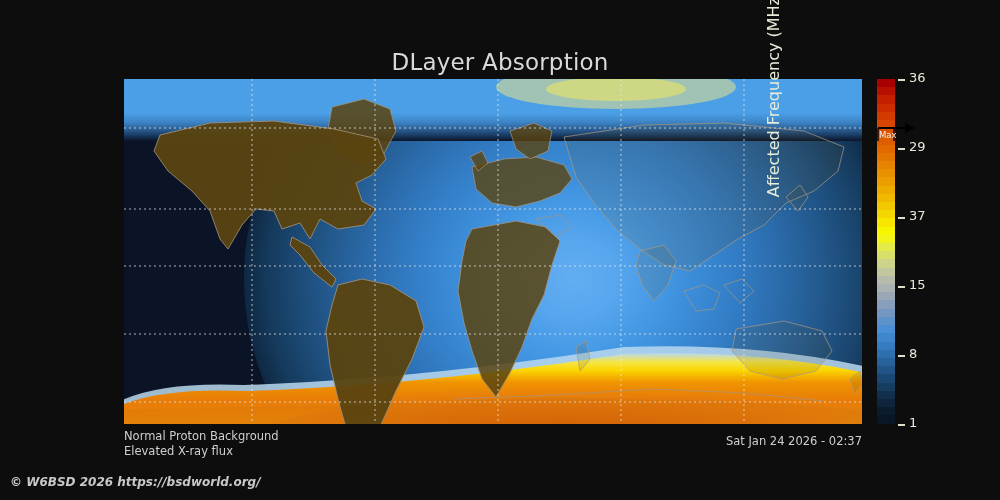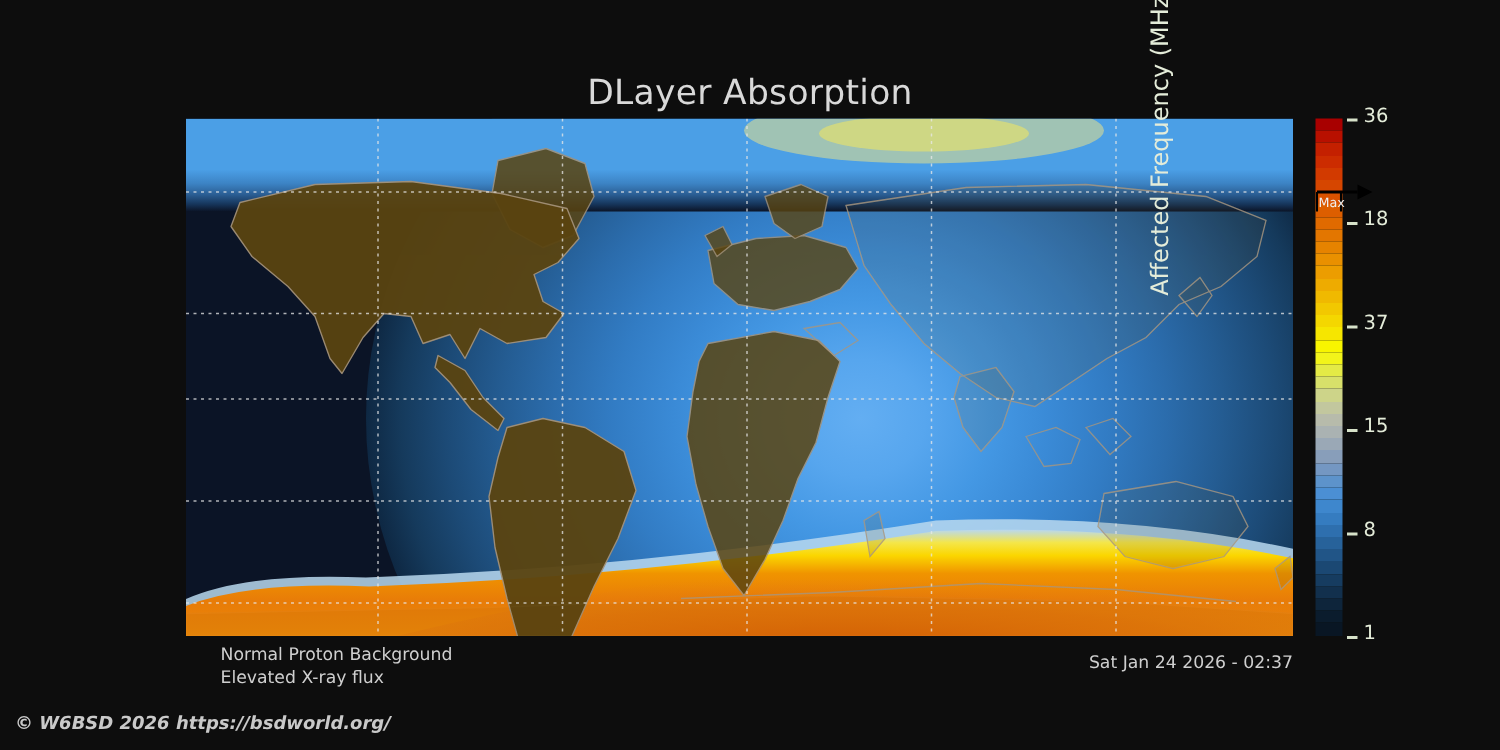--- a/index.html
+++ b/index.html
@@ -109,21 +109,20 @@
   }
 
   
   #status-block {
     position: absolute;
     left: 124px;
     top: 429px;
     color: #cfcfcf;
     font-size: 11.5px;
     line-height: 14.5px;
-    margin-left: 23px;
   }
   #timestamp {
     position: absolute;
     right: 138px;
     top: 434px;
     color: #cfcfcf;
     font-size: 11.5px;
     line-height: 14.5px;
     white-space: nowrap;
   }
@@ -326,21 +325,21 @@
         <div class="cb-step" style="height: 8.21429px; background: rgb(11, 28, 45);"></div>
         <div class="cb-step" style="height: 8.21429px; background: rgb(9, 22, 36);"></div>
       </div>
     <div id="colorbar-ticks">
         <div class="cb-tick" style="top: 0px;">
           <div class="dash"></div>
           <div class="tlabel">36</div>
         </div>
         <div class="cb-tick" style="top: 69px;">
           <div class="dash"></div>
-          <div class="tlabel">18</div>
+          <div class="tlabel">29</div>
         </div>
         <div class="cb-tick" style="top: 138px;">
           <div class="dash"></div>
           <div class="tlabel">37</div>
         </div>
         <div class="cb-tick" style="top: 207px;">
           <div class="dash"></div>
           <div class="tlabel">15</div>
         </div>
         <div class="cb-tick" style="top: 276px;">

